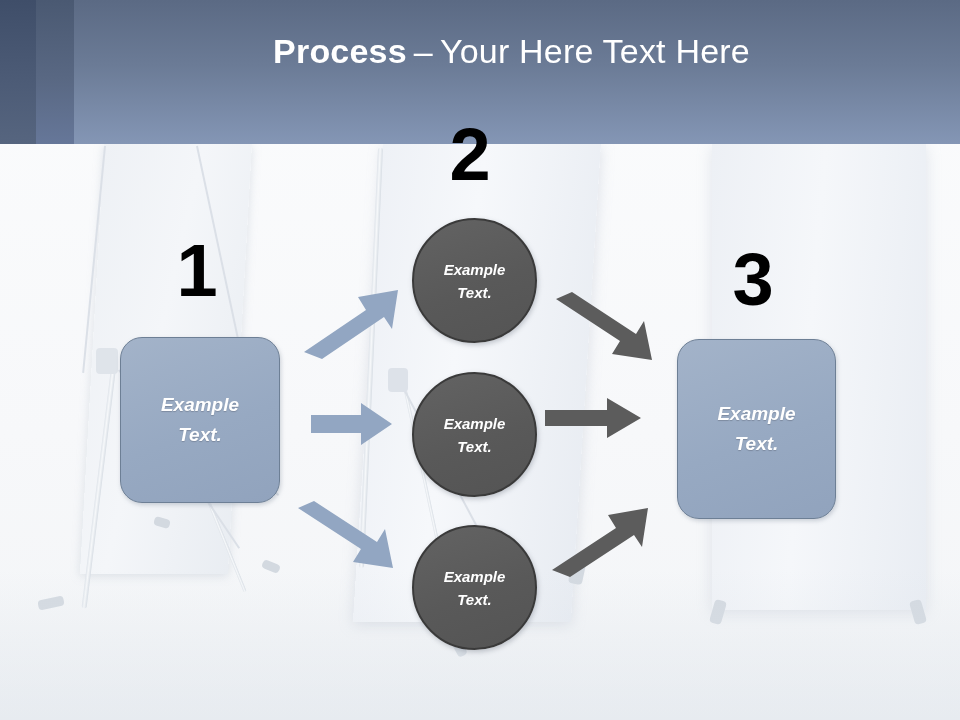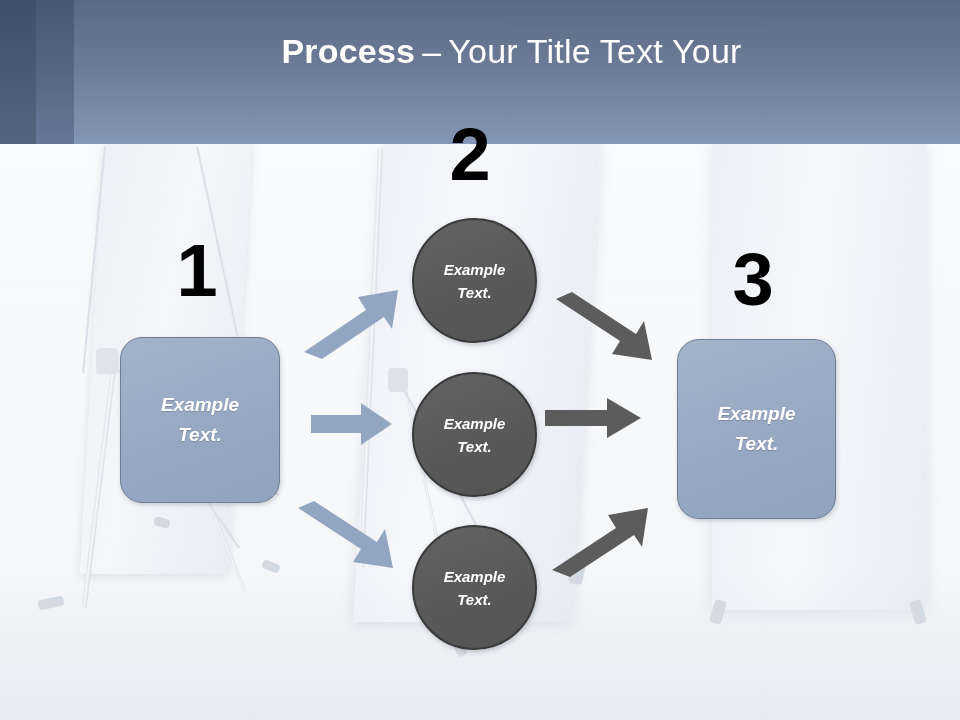--- a/index.html
+++ b/index.html
@@ -212,21 +212,21 @@
     <div class="floor-shadow"></div>
   </div>
 
   <div class="header-band">
     <div class="header-strip-dark"></div>
     <div class="header-strip-mid"></div>
   </div>
   <div class="slide-title">
     <span class="strong">Process</span>
     <span class="dash">–</span>
-    <span class="rest">Your Title Text Your</span>
+    <span class="rest">Your Here Text Here</span>
   </div>
 
   <div class="step-num" id="step-num-1">1</div>
   <div class="step-num" id="step-num-2">2</div>
   <div class="step-num" id="step-num-3">3</div>
 
   <div class="arrow-wrap" style="left:300px; top:280px;">
     <svg width="110" height="80" viewBox="0 0 110 80">
       <path d="M 4 72 L 66 30 L 58 17 L 98 10 L 92 49 L 84 37 L 22 79 Z" fill="#92a6c2"></path>
     </svg>

